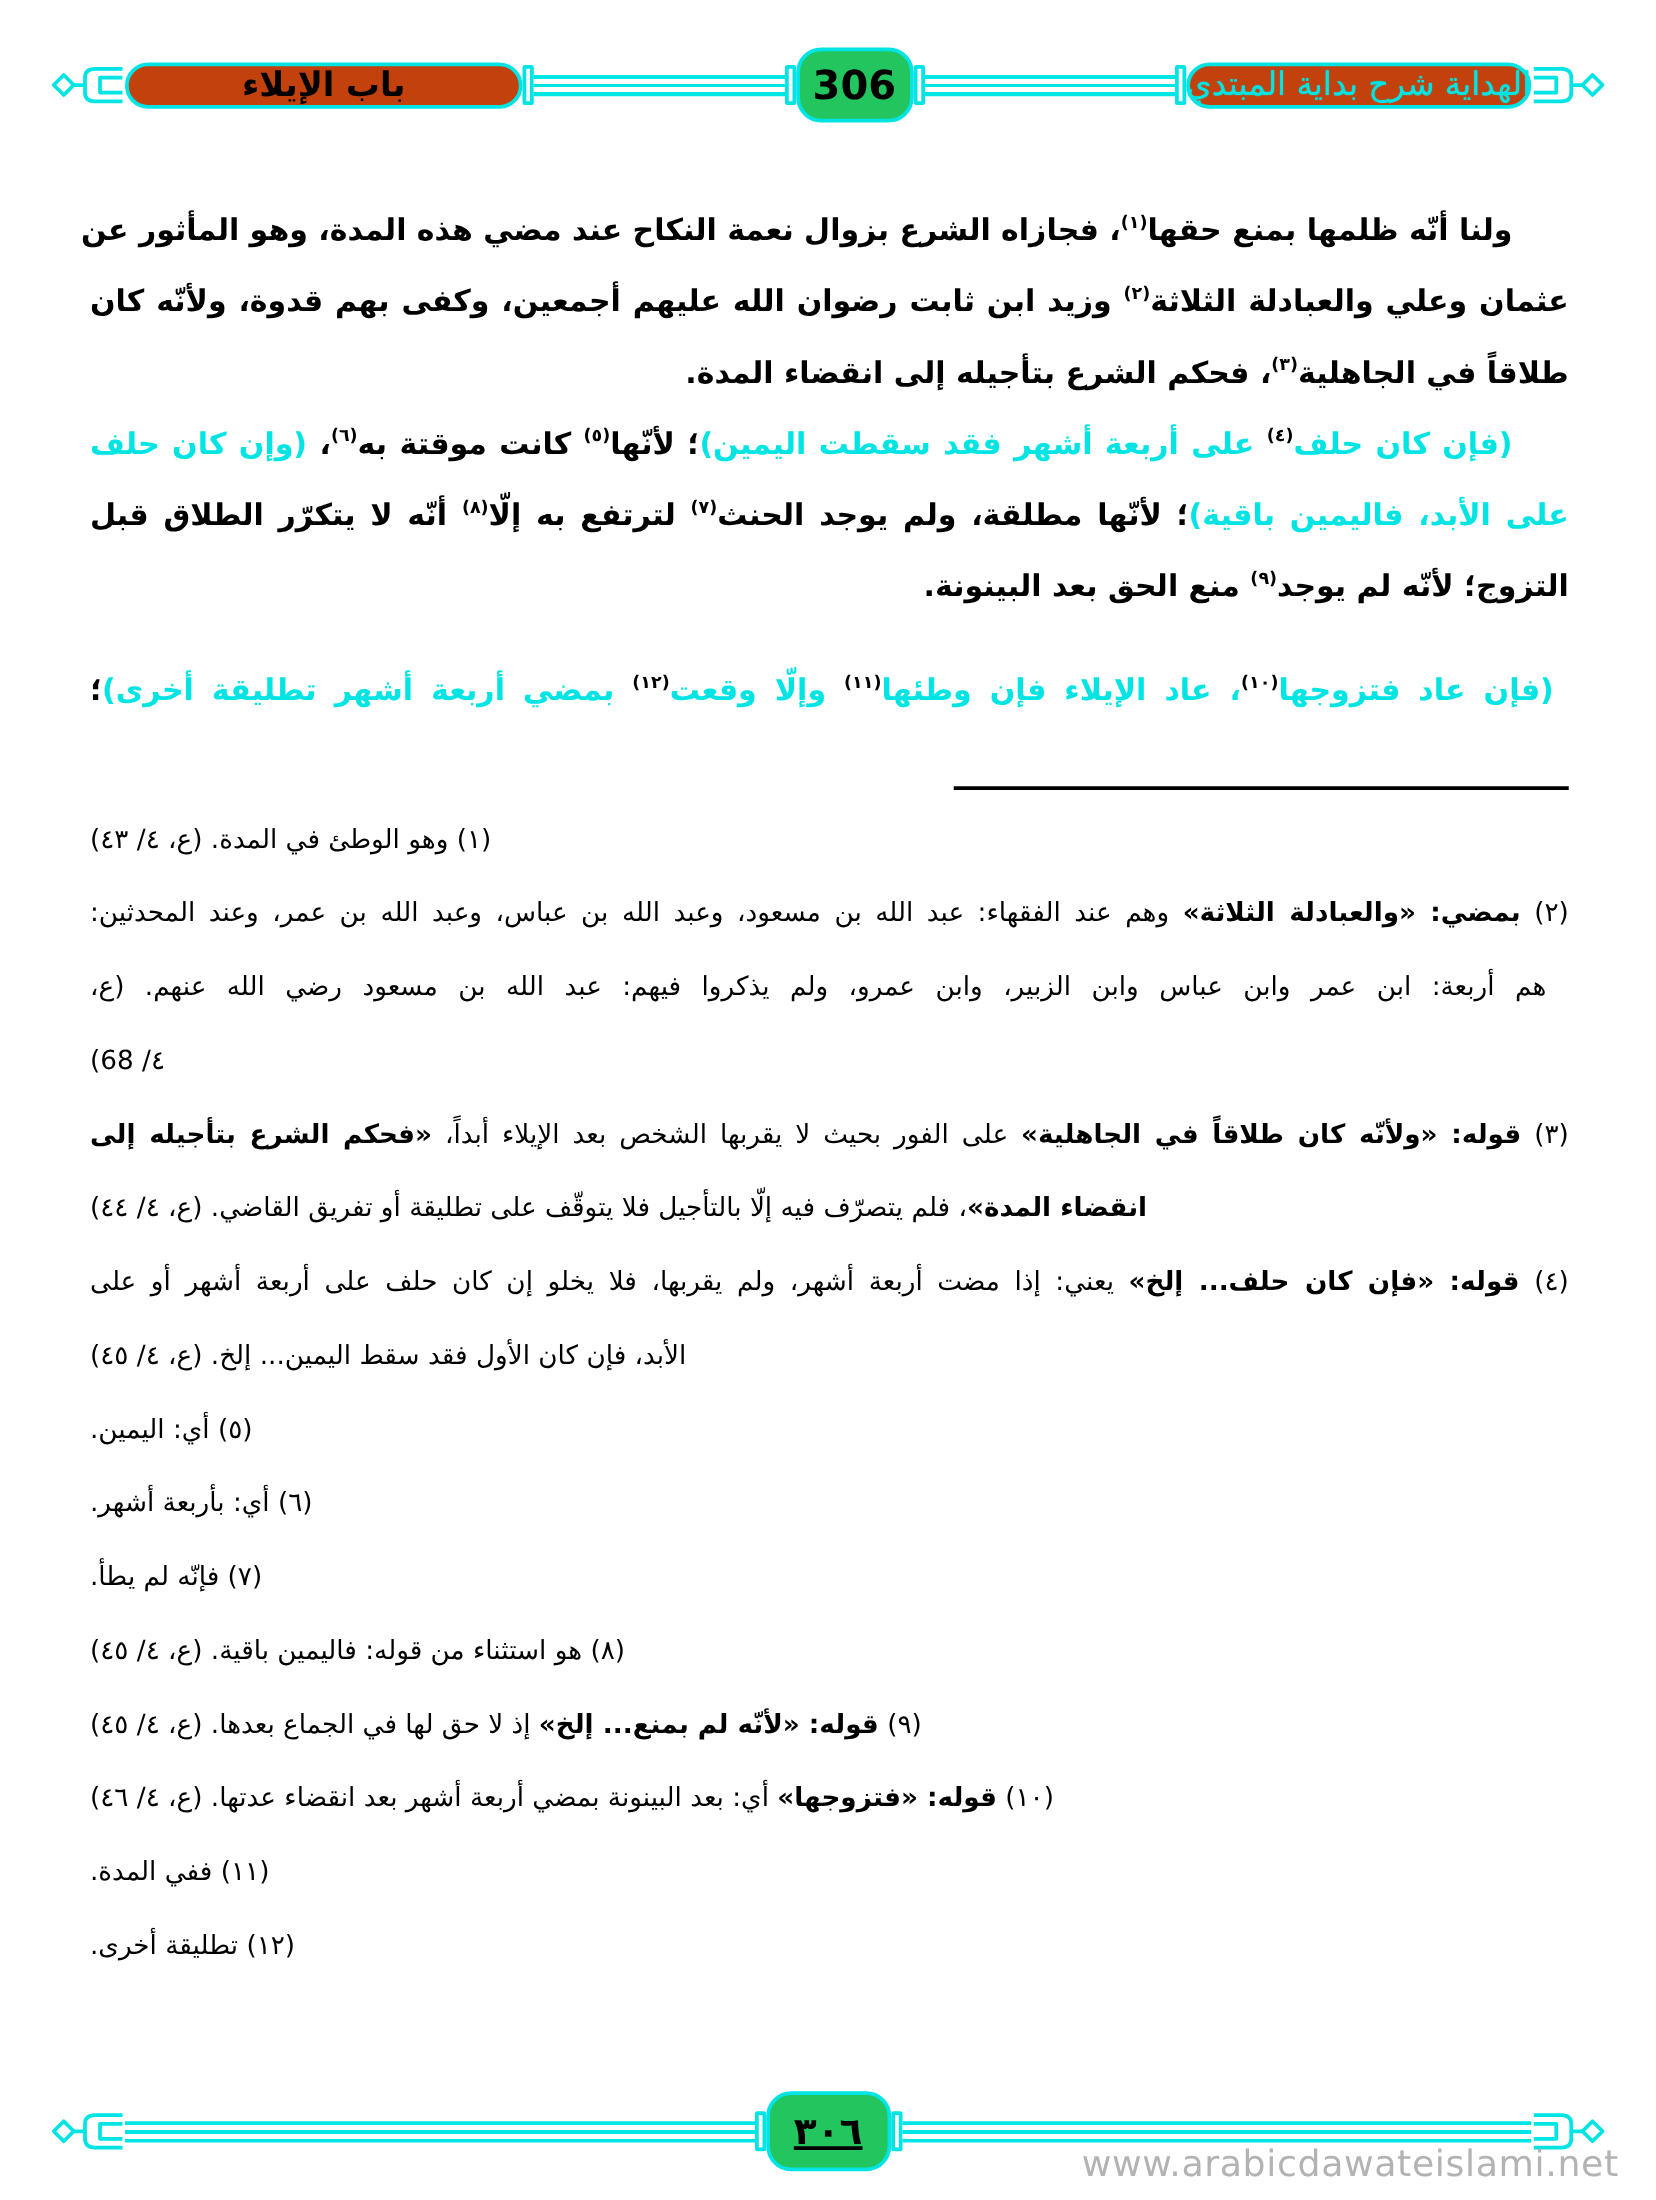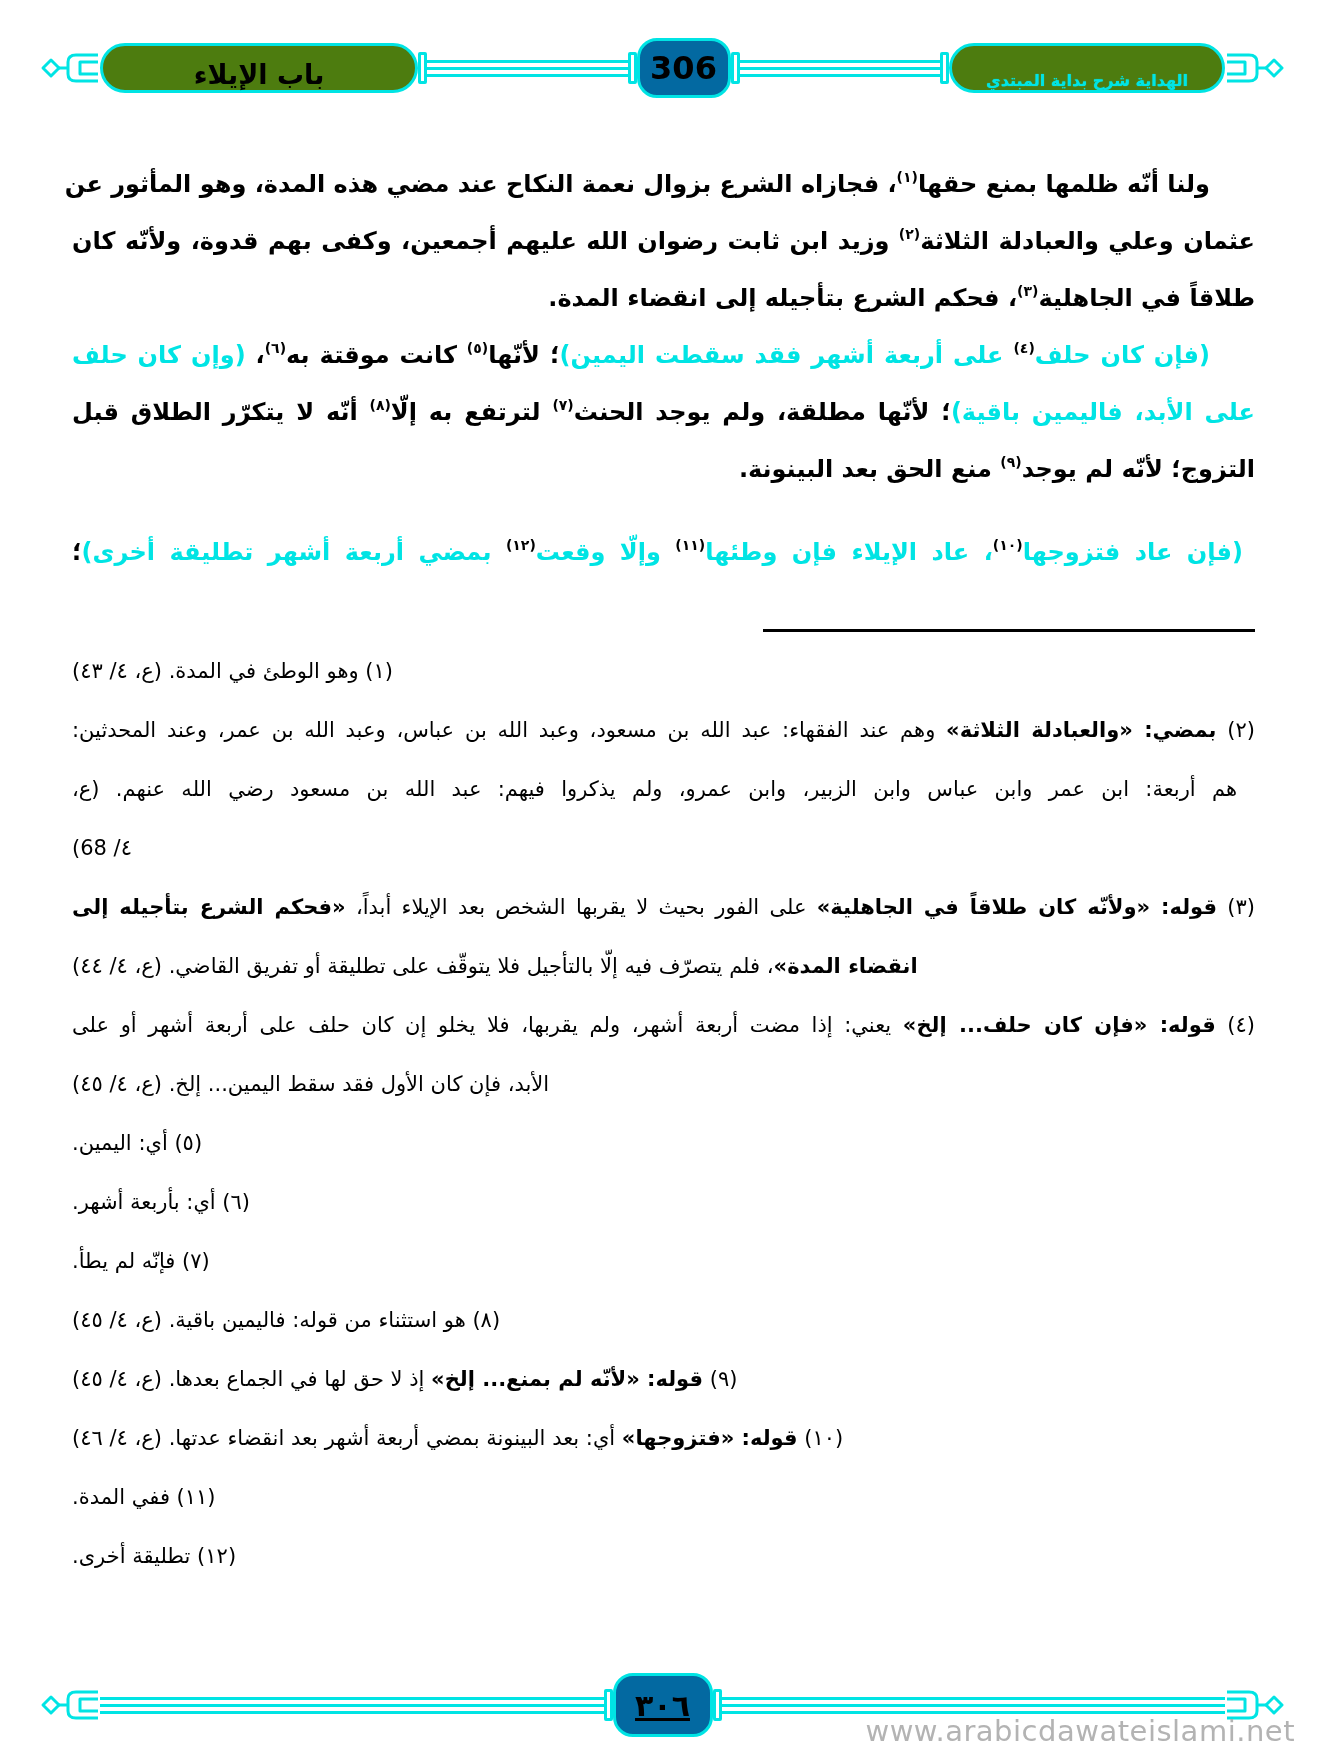--- a/index.html
+++ b/index.html
@@ -16,35 +16,35 @@
     direction:rtl;
     overflow:hidden;
     color:var(--ink);
   }
   
   .band{position:absolute;left:40px;right:40px;display:flex;align-items:center;direction:ltr;}
   #header-band{top:36px;height:64px;}
   #footer-band{top:1672px;height:66px;text-decoration:underline;}
   .pill{
     border:3px solid var(--accent-cyan);
-    border-radius:30px;background:#4d7c0f;
-    display:flex;align-items:flex-end;justify-content:center;
-    height:50px;box-sizing:border-box;
+    border-radius:30px;background:#c2410c;
+    display:flex;align-items:flex-start;justify-content:center;
+    height:37px;box-sizing:border-box;
   }
   #chapter-box{width:318px;}
   #chapter-box span{font-size:27px;font-weight:bold;color:var(--ink);}
   #book-box{width:276px;}
   #book-box span{
-    font-size:16px;font-weight:bold;color:var(--accent-cyan);
+    font-size:26px;font-weight:normal;color:var(--accent-cyan);
     direction:rtl;text-shadow:0 0 1px var(--accent-cyan);
     white-space:nowrap;
   }
   .numbox{
     border:3px solid var(--accent-cyan);
-    border-radius:20px;background:#0369a1;
+    border-radius:20px;background:#22c55e;
     display:flex;align-items:center;justify-content:center;
     box-sizing:border-box;font-weight:bold;color:var(--ink);
   }
   #page-num-west{height:60px;width:94px;font-size:32px;}
   #page-num-arabic{height:64px;width:100px;font-size:30px;}
   .linewrap{flex:1;display:flex;align-items:center;height:100%;}
   .hline{
     flex:1;height:17px;
     background:linear-gradient(to bottom,
       var(--accent-cyan) 0 3px,#fff 3px 7px,

